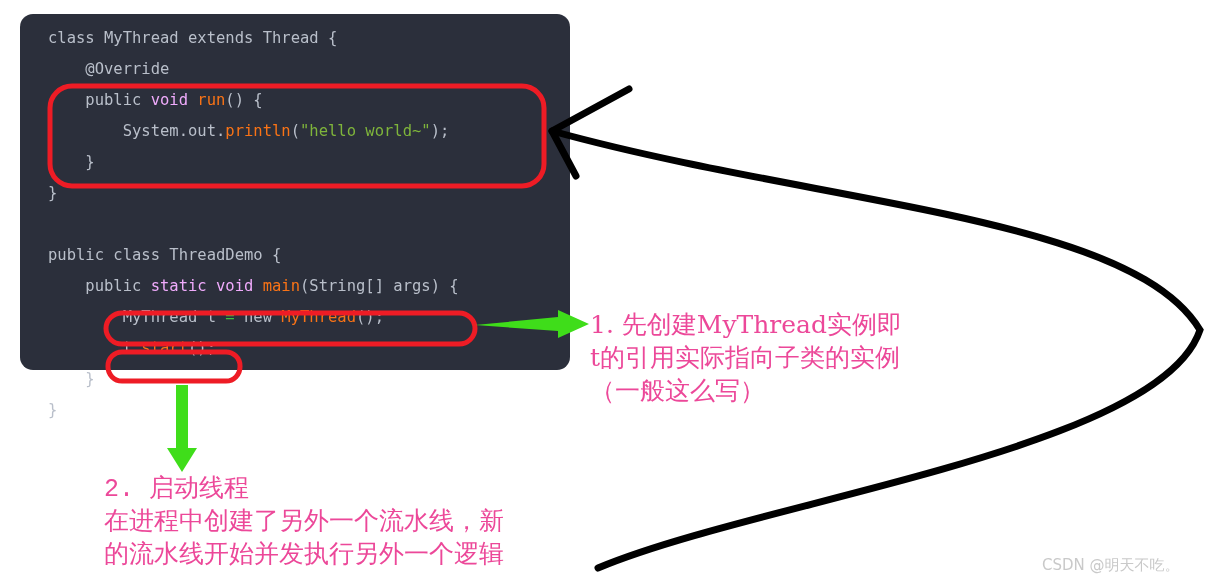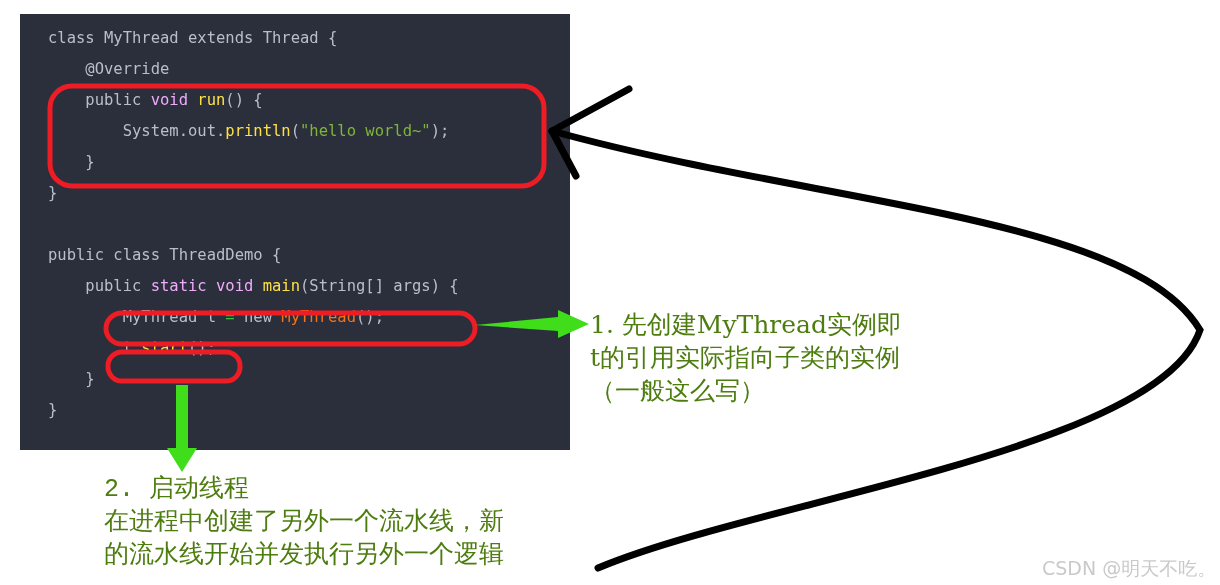--- a/index.html
+++ b/index.html
@@ -2,51 +2,51 @@
 <html><head>
 <meta charset="utf-8">
 <style>
   html,body{margin:0;padding:0;}
   body{
     width:1220px;height:585px;background:#ffffff;position:relative;overflow:hidden;
     font-family:"Liberation Serif",serif;
   }
   
   #code-panel{
-    position:absolute;left:20px;top:14px;width:550px;height:436px;
+    position:absolute;left:20px;top:14px;width:550px;height:356px;
     background:#2b2f3b;
     font-family:"DejaVu Sans Mono","Liberation Mono",monospace;
     font-size:15.5px;line-height:31px;
     color:#b9bfca;white-space:pre;
-    padding:9px 4px 0 0;box-sizing:border-box;
+    padding:9px 4px 0 0;box-sizing:border-box;border-radius:13px;
   }
   .ln{padding-left:28px;height:31px;}
   .kw{color:#f0abfc;}      
-  .fn{color:#fde047;}      
+  .fn{color:#f97316;}      
   .ty{color:#f97316;}      
   .str{color:#7fb53b;}     
   .op{color:#3fbf3f;}      
   .pl{color:#b9bfca;}      
 
   
   #overlay{position:absolute;left:0;top:0;width:1220px;height:585px;}
 
   
   .note{
     position:absolute;
     font-family:"DejaVu Serif","Liberation Serif",serif;
-    font-size:25px;line-height:33px;color:#4d7c0f;white-space:pre;
+    font-size:25px;line-height:33px;color:#ec4899;white-space:pre;
   }
   #note-1{left:590px;top:308px;}
   #note-2{left:104px;top:473px;font-family:Liberation Mono, monospace;}
 
   #watermark{
     position:absolute;left:1042px;top:556px;
     font-family:"DejaVu Sans","Liberation Sans",sans-serif;
-    font-size:19px;color:#c9c9c9;white-space:pre;
+    font-size:15px;color:#c9c9c9;white-space:pre;
   }
 </style>
 </head>
 <body>
 
 <div id="code-panel"><div class="ln"><span class="pl">class MyThread extends Thread {</span></div><div class="ln"><span class="pl">    @Override</span></div><div class="ln"><span class="pl">    public </span><span class="kw">void</span><span class="pl"> </span><span class="fn">run</span><span class="pl">() {</span></div><div class="ln"><span class="pl">        System.out.</span><span class="fn">println</span><span class="pl">(</span><span class="str">"hello world~"</span><span class="pl">);</span></div><div class="ln"><span class="pl">    }</span></div><div class="ln"><span class="pl">}</span></div><div class="ln"><span class="pl"></span></div><div class="ln"><span class="pl">public class ThreadDemo {</span></div><div class="ln"><span class="pl">    public </span><span class="kw">static void</span><span class="pl"> </span><span class="fn">main</span><span class="pl">(String[] args) {</span></div><div class="ln"><span class="pl">        MyThread t </span><span class="op">=</span><span class="pl"> new </span><span class="ty">MyThread</span><span class="pl">();</span></div><div class="ln"><span class="pl">        t.</span><span class="fn">start</span><span class="pl">();</span></div><div class="ln"><span class="pl">    }</span></div><div class="ln"><span class="pl">}</span></div></div>
 
 <svg id="overlay" viewBox="0 0 1220 585" xmlns="http://www.w3.org/2000/svg">
 
   <rect x="50" y="86" rx="22" ry="22" width="494" height="100" fill="none" stroke="#ee1c25" stroke-width="5"></rect>

